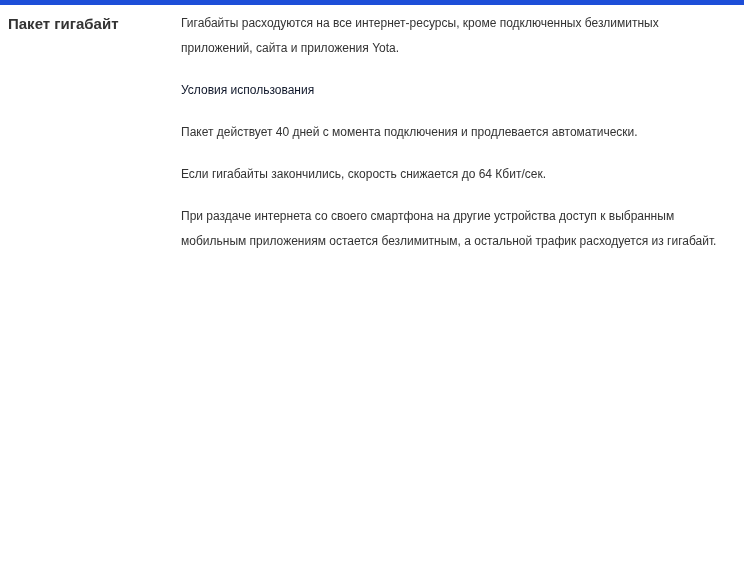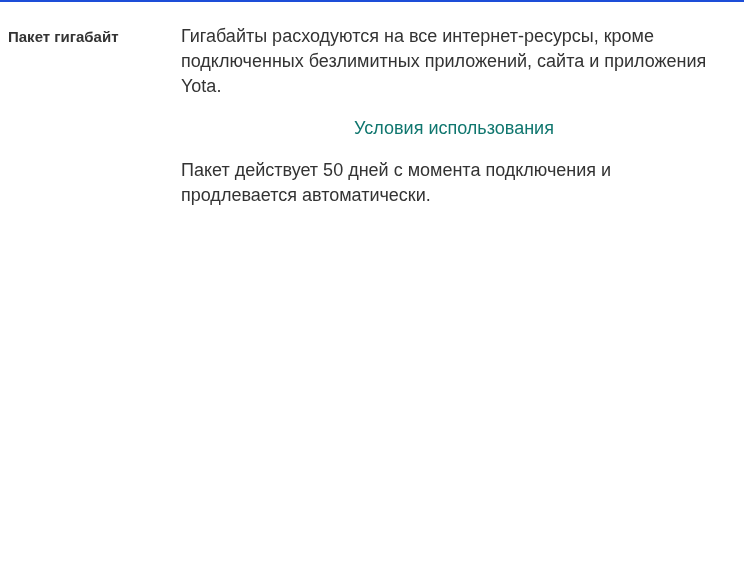--- a/index.html
+++ b/index.html
@@ -12,56 +12,57 @@
     height: 583px;
     font-family: "Liberation Sans", "DejaVu Sans", sans-serif;
     color: #333333;
     overflow: hidden;
   }
   .faq-row {
     display: flex;
     box-sizing: border-box;
     width: 744px;
     height: 583px;
-    border-top: 2px solid #1d4ed8;
-    padding-top: 22px;
+    border-top: 5px solid #1d4ed8;
+    padding-top: 6px;
   }
   .label-col {
     flex: 0 0 181px;
     width: 181px;
     box-sizing: border-box;
     padding-left: 8px;
   }
   .section-title {
     margin: 0;
     font-size: 15px;
     font-weight: bold;
     line-height: 25px;
     color: #333333;
   }
   .content-col {
     width: 563px;
     max-width: 563px;
   }
   .content-col p {
     margin: 0 17px 17px 0;
-    font-size: 18px;
+    font-size: 12px;
     line-height: 25px;
     color: #333333;
   }
   .content-col p.muted {
-    color: #0f766e;
-    text-align: center;
+    color: #0f172a;
   }
 </style>
 </head>
 <body>
 
 <div class="faq-row">
   <div class="label-col">
     <h3 class="section-title">Пакет гигабайт</h3>
   </div>
   <div class="content-col">
     <p>Гигабайты расходуются на все интернет-ресурсы, кроме подключенных безлимитных приложений, сайта и приложения Yota.</p>
     <p class="muted">Условия использования</p>
-    <p>Пакет действует 50 дней с момента подключения и продлевается автоматически.</p>
+    <p>Пакет действует 40 дней с момента подключения и продлевается автоматически.</p>
+    <p>Если гигабайты закончились, скорость снижается до 64 Кбит/сек.</p>
+    <p>При раздаче интернета со своего смартфона на другие устройства доступ к выбранным мобильным приложениям остается безлимитным, а остальной трафик расходуется из гигабайт.</p>
   </div>
 </div>
 
 </body></html>

